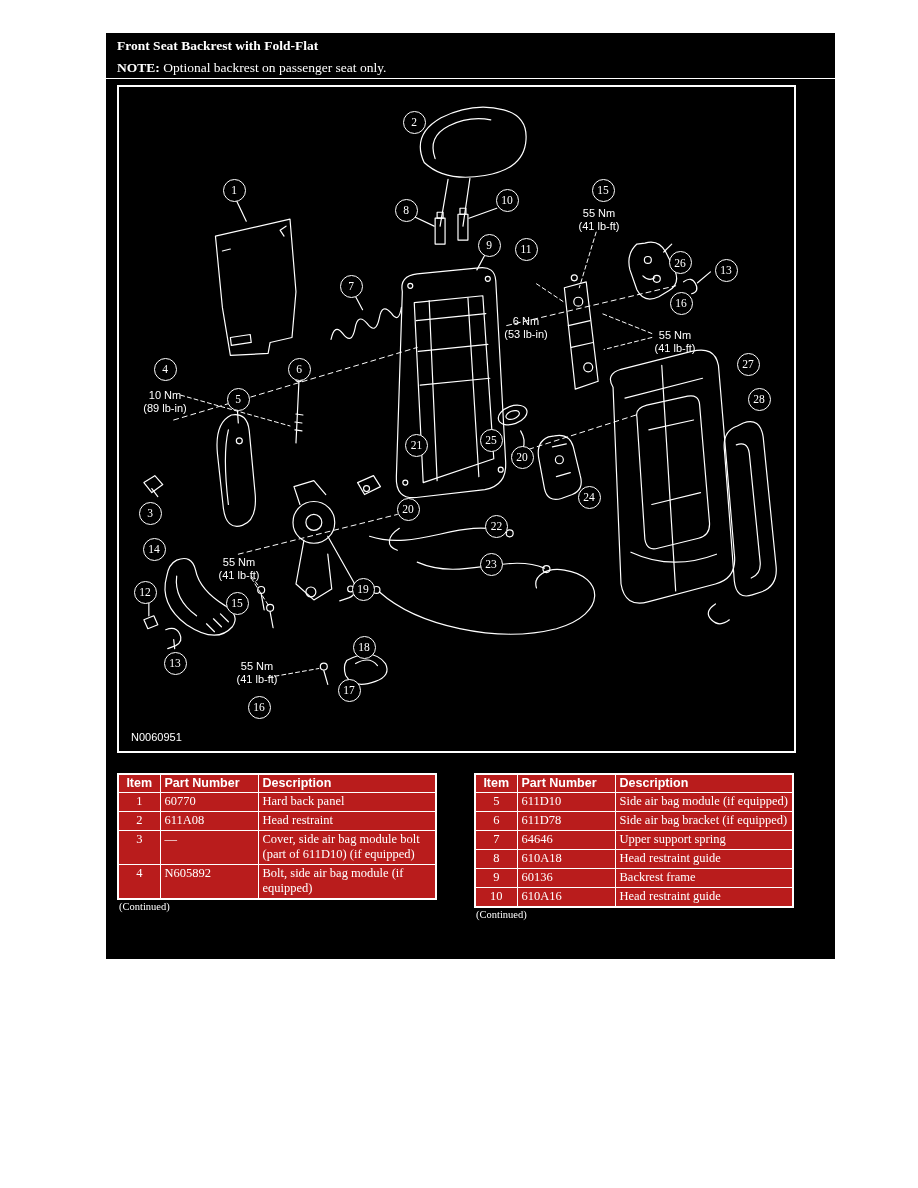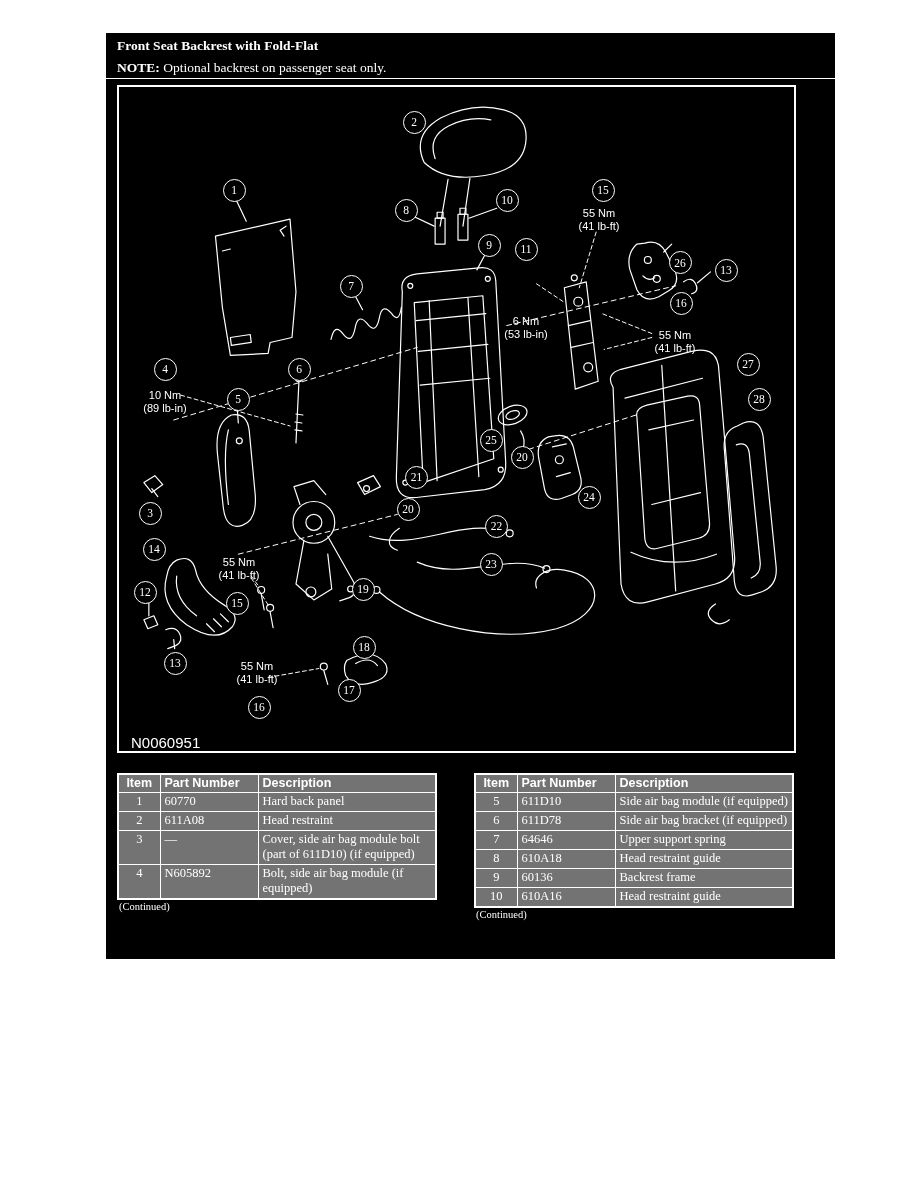--- a/index.html
+++ b/index.html
@@ -19,27 +19,27 @@
   .diagram-frame svg { position:absolute; left:0; top:0; width:100%; height:100%; }
 
   .callout-layer { position:absolute; left:0; top:0; right:0; bottom:0; }
   .callout { position:absolute; width:23px; height:23px; margin-left:-11.5px; margin-top:-11.5px;
              border:1.5px solid #fff; border-radius:50%; background:#000; color:#fff;
              display:flex; align-items:center; justify-content:center;
              font-size:11.5px; font-family:"Liberation Serif", serif; }
   .torque { position:absolute; transform:translate(-50%,-50%); text-align:center;
             font-family:"Liberation Sans", sans-serif; font-size:11px; line-height:1.2;
             white-space:nowrap; color:#fff; }
-  .figure-id { position:absolute; left:12px; bottom:0;
-               font-family:"Liberation Sans", sans-serif; font-size:15px; }
+  .figure-id { position:absolute; left:12px; bottom:8px;
+               font-family:"Liberation Sans", sans-serif; font-size:11px; }
 
   .table-wrap { position:absolute; }
   #table-0 { left:11px;  top:740px; }
   #table-1 { left:368px; top:740px; }
-  table.parts { border-collapse:collapse; border:2px solid #fff; background:#737373; color:#fff; }
+  table.parts { border-collapse:collapse; border:2px solid #fff; background:#b91c1c; color:#fff; }
   .parts th, .parts td { border:1px solid #fff; padding:1px 4px 2px; font-size:12.5px;
                          vertical-align:top; text-align:left; }
   .parts th { font-family:"Liberation Sans", sans-serif; font-weight:bold; }
   .parts th.col-item, .parts td.col-item { width:42px; text-align:center; }
   .parts .col-part { width:98px; }
   .parts .col-desc { width:178px; }
   .continued { font-size:10.5px; margin-top:1px; padding-left:2px; }
 </style>
 </head>
 <body>
@@ -245,21 +245,21 @@
         <div class="callout" style="left: 232px; top: 199px;">7</div>
         <div class="callout" style="left: 629px; top: 277px;">27</div>
         <div class="callout" style="left: 640px; top: 312px;">28</div>
         <div class="callout" style="left: 46px; top: 282px;">4</div>
         <div class="callout" style="left: 119px; top: 312px;">5</div>
         <div class="callout" style="left: 180px; top: 282px;">6</div>
         <div class="callout" style="left: 31px; top: 426px;">3</div>
         <div class="callout" style="left: 372px; top: 353px;">25</div>
         <div class="callout" style="left: 403px; top: 370px;">20</div>
         <div class="callout" style="left: 470px; top: 410px;">24</div>
-        <div class="callout" style="left: 258px; top: 390px; margin-left: 28px;">21</div>
+        <div class="callout" style="left: 258px; top: 358px; margin-left: 28px;">21</div>
         <div class="callout" style="left: 289px; top: 422px;">20</div>
         <div class="callout" style="left: 331px; top: 439px; margin-left: 35px;">22</div>
         <div class="callout" style="left: 372px; top: 477px;">23</div>
         <div class="callout" style="left: 35px; top: 462px;">14</div>
         <div class="callout" style="left: 26px; top: 505px;">12</div>
         <div class="callout" style="left: 56px; top: 576px;">13</div>
         <div class="callout" style="left: 118px; top: 516px;">15</div>
         <div class="callout" style="left: 244px; top: 502px;">19</div>
         <div class="callout" style="left: 245px; top: 560px;">18</div>
         <div class="callout" style="left: 230px; top: 603px; text-align: right;">17</div>

